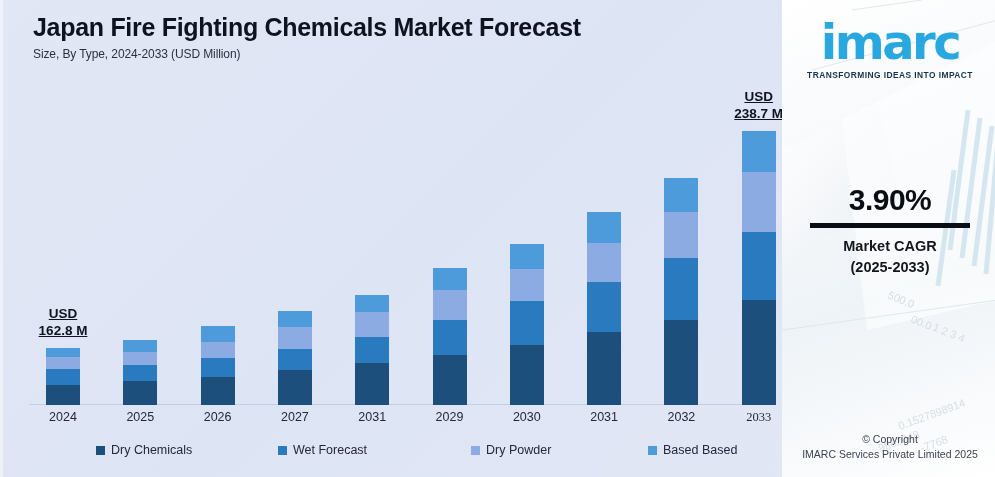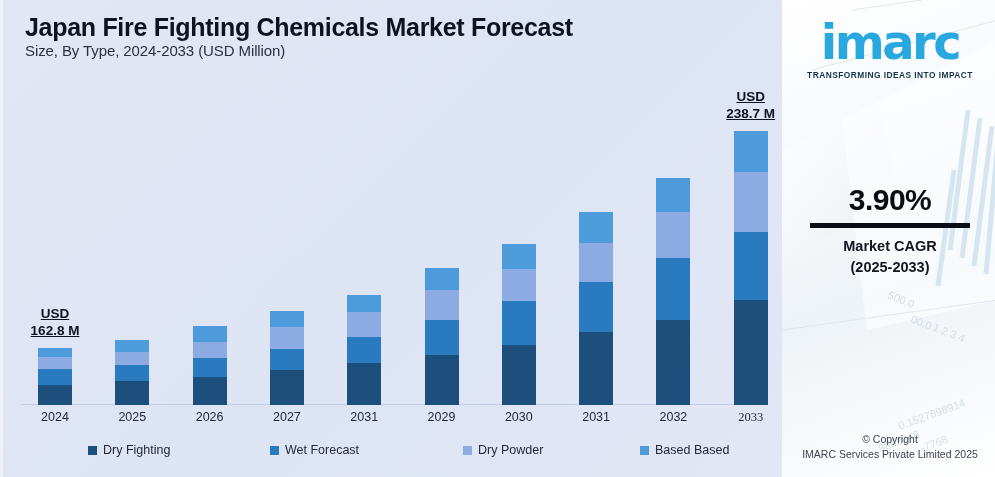--- a/index.html
+++ b/index.html
@@ -12,30 +12,30 @@
   #root {
     position:relative;
     width:995px; height:477px;
     background:linear-gradient(135deg,#e2e7f5 0%, #dde4f3 45%, #e3e8f6 100%);
     border-left:3px solid #eef1fa;
     overflow:hidden;
   }
 
   
   #chart-panel {
-    position:absolute; left:0; top:0;
+    position:absolute; left:8px; top:0;
     width:779px; height:477px;
   }
   #header { position:absolute; left:22px; top:12px; }
   #chart-title {
     font-size:25px; font-weight:bold; color:#0d1320;
     letter-spacing:-0.3px; line-height:1.2;
   }
   #chart-subtitle {
-    font-size:15px; color:#2a3140; letter-spacing:-0.1px;
+    font-size:12px; color:#2a3140; margin-top:5px; letter-spacing:-0.1px;
   }
 
   
   #plot {
     position:absolute; left:0; top:80px; width:779px; height:325px;
   }
   #baseline {
     position:absolute; left:18px; bottom:0; width:745px; height:1px;
     background:#c3cde4;
   }
@@ -217,21 +217,21 @@
         <div class="xtick" style="left: 421.5px;">2029</div>
         <div class="xtick" style="left: 498.8px;">2030</div>
         <div class="xtick" style="left: 576.1px;">2031</div>
         <div class="xtick" style="left: 653.4px;">2032</div>
         <div class="xtick" style="left: 730.7px; font-family: Liberation Serif, serif;">2033</div>
       </div>
 
     <div id="legend">
         <div class="legend-item" style="left: 85px;">
           <span class="legend-swatch" style="background: rgb(29, 79, 124);"></span>
-          <span>Dry Fighting</span>
+          <span>Dry Chemicals</span>
         </div>
         <div class="legend-item" style="left: 267px;">
           <span class="legend-swatch" style="background: rgb(42, 122, 192);"></span>
           <span>Wet Forecast</span>
         </div>
         <div class="legend-item" style="left: 460px;">
           <span class="legend-swatch" style="background: rgb(140, 171, 226);"></span>
           <span>Dry Powder</span>
         </div>
         <div class="legend-item" style="left: 637px;">

